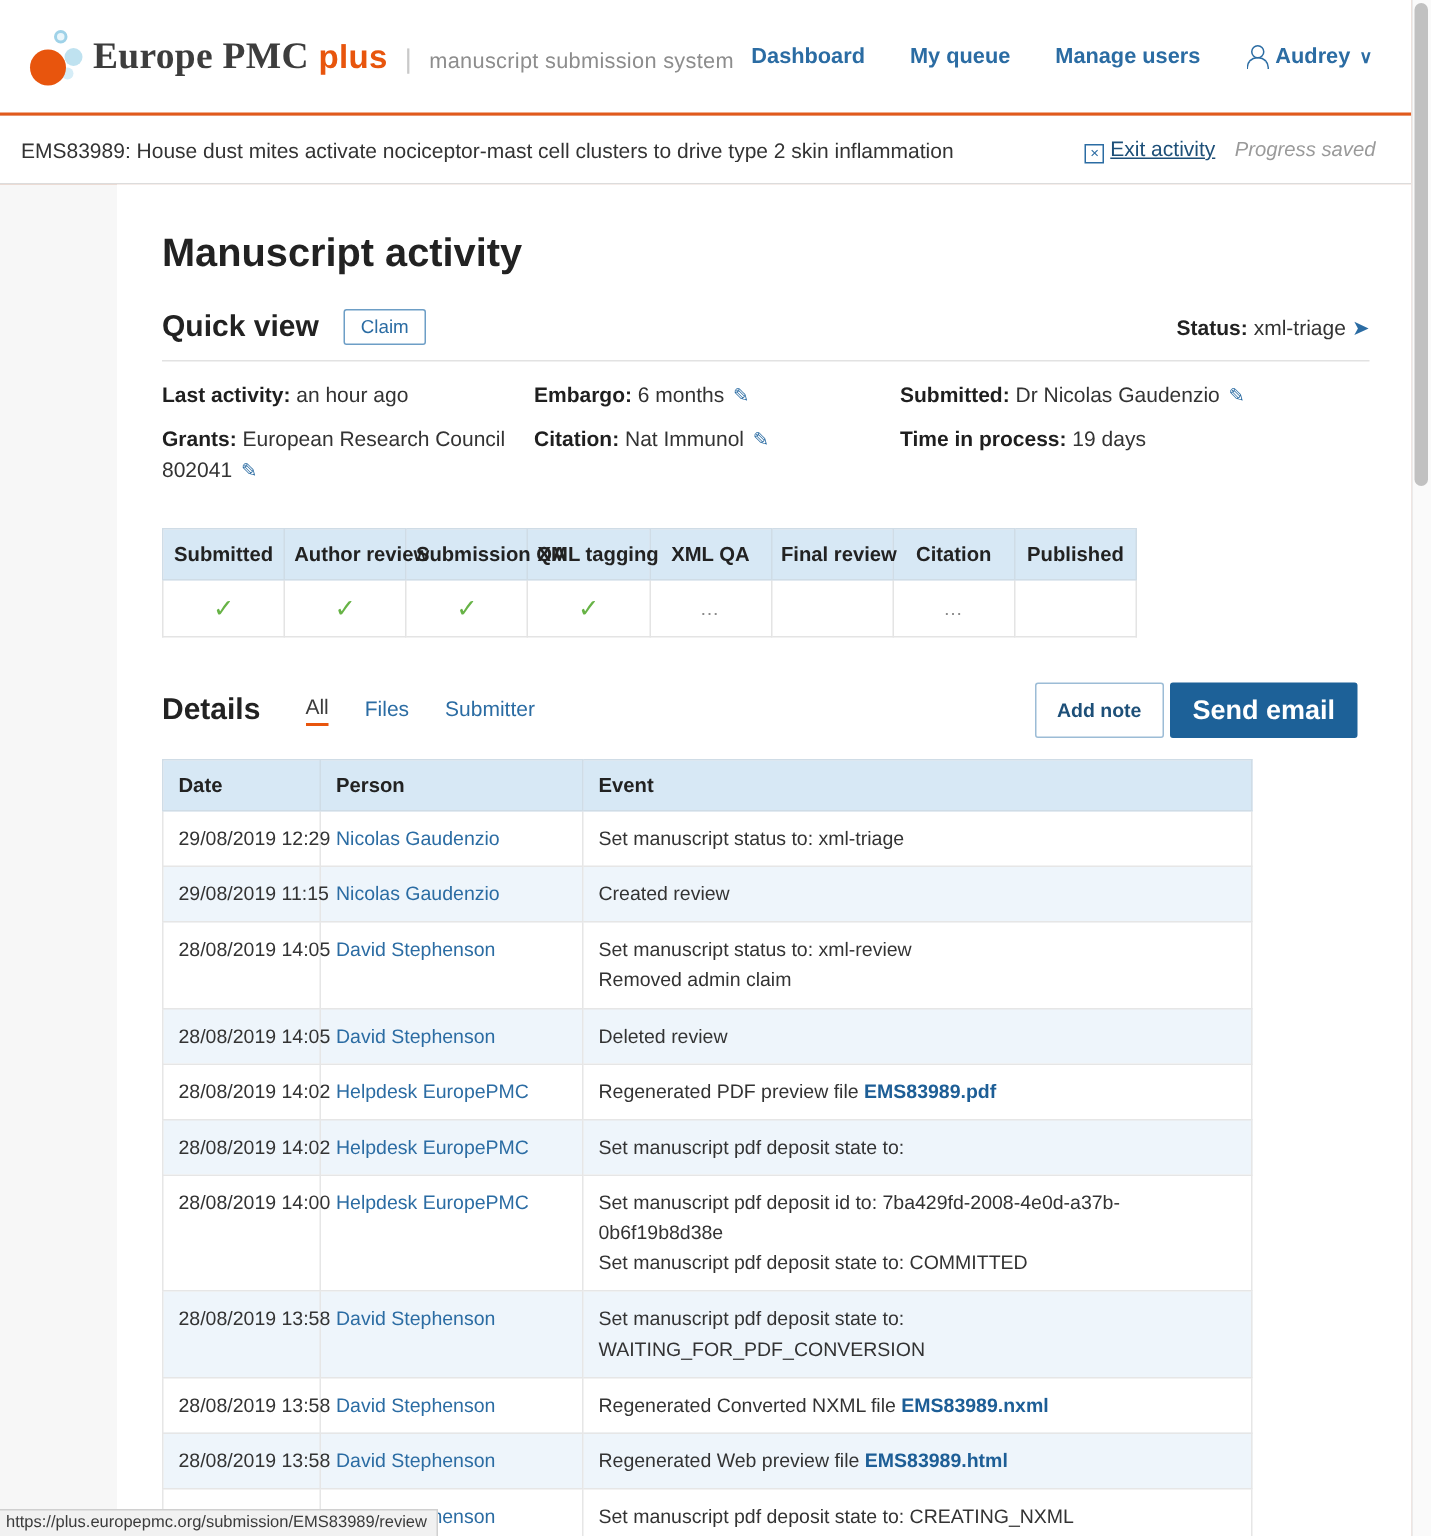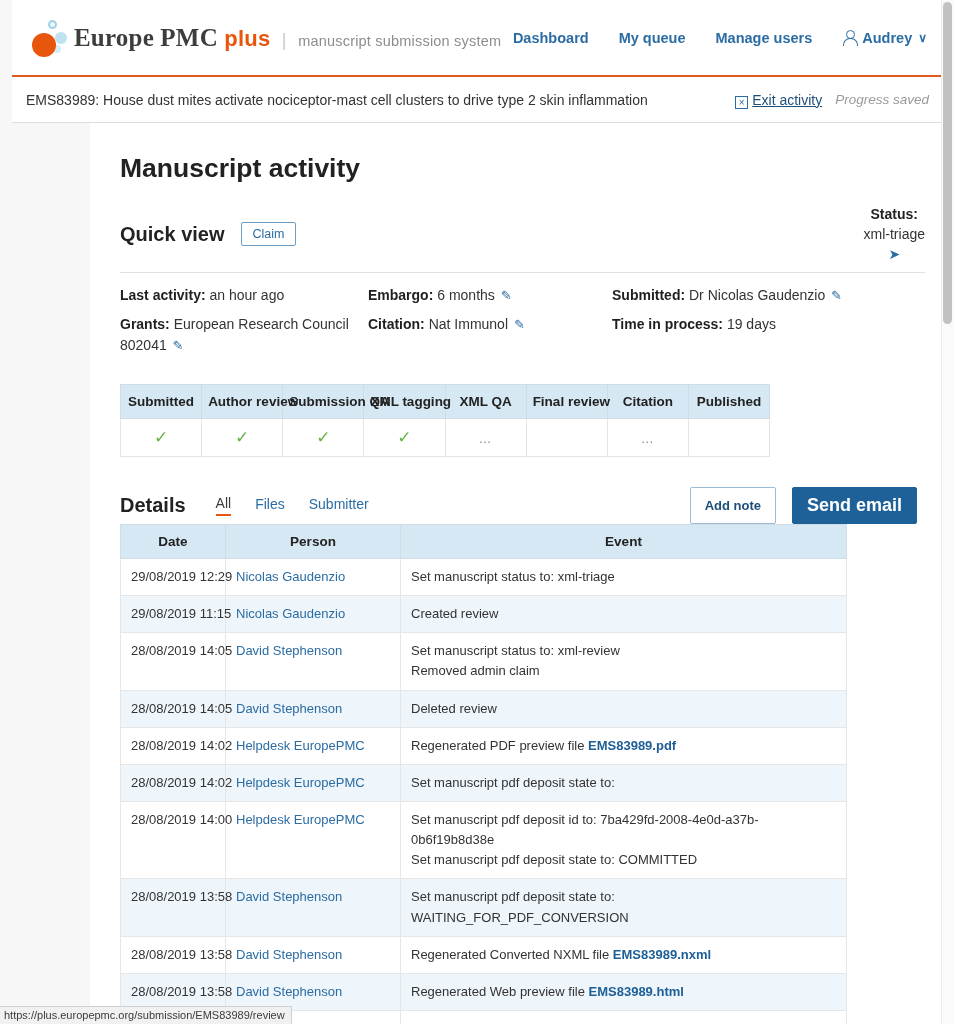--- a/index.html
+++ b/index.html
@@ -8,21 +8,21 @@
     width: 954px; height: 1024px;
     overflow: hidden;
     background: #f7f7f7;
     font-family: "Liberation Sans", sans-serif;
   }
   body { position: relative; }
 
   
   #page {
     position: absolute;
-    top: 0; left: 12px;
+    top: 0; left: 0;
     width: 941px; height: 1024px;
     background: #c2410c;
     overflow: hidden;
   }
 
   
   .topbar {
     height: 77px;
     background: #ffffff;
     border-bottom: 2px solid #e15a1d;
@@ -143,21 +143,21 @@
     margin-left: 16px;
     border: 1px solid #6d9ec6;
     background: #fff;
     color: #2b6ca3;
     font-size: 12.5px;
     padding: 4px 11px;
     border-radius: 2px;
     font-family: "Liberation Sans", sans-serif;
     cursor: pointer;
   }
-  .status-right { margin-left:auto; font-size: 14px; color:#333; display:flex; align-items:center; gap:4px;flex-direction:column;}
+  .status-right { margin-left:auto; font-size: 14px; color:#333; display:flex; align-items:center; gap:4px;}
   .status-right b { color:#222; }
   .send-ico { color:#2b6ca3; font-size: 14px; transform: rotate(0deg); }
   .qv-rule { border-top: 1px solid #e2e2e2; margin: 10px 0 12px 0; }
 
   .qv-grid {
     display: grid;
     grid-template-columns: 248px 244px auto;
     row-gap: 8px;
     font-size: 14px; color:#333;
     padding-bottom: 20px;
@@ -190,48 +190,48 @@
     border: 1px solid #e4e4e4;
     height: 38px;
     text-align: center;
     vertical-align: middle;
     background: #fff;
   }
   .tick { color: #67b346; font-size: 17px; font-weight: 400; }
   .dots { color: #8a8a8a; font-size: 13px; letter-spacing: 1px; }
 
   
-  .details-head { display:flex; align-items:center; }
+  .details-head { display:flex; align-items:center; margin-bottom: 14px; }
   .tabs { display:flex; gap: 24px; margin-left: 30px; align-items:center; }
   .tab {
     font-size: 14px; color:#2b6ca3; text-decoration:none; padding-bottom: 3px; cursor:pointer;
   }
   .tab.active { color:#3c3c3c; border-bottom: 2px solid #e8550d; }
-  .det-btns { margin-left:auto; display:flex; gap: 16px; padding-right: 8px;}
+  .det-btns { margin-left:auto; display:flex; gap: 4px; padding-right: 8px;}
   .btn-outline {
     border: 1px solid #9cbcd6; background:#fff; color:#1d4f78;
     font-size: 13px; font-weight: 700; padding: 7px 14px; border-radius: 2px;
     font-family:"Liberation Sans",sans-serif; cursor:pointer;
   }
   .btn-solid {
     border: 1px solid #1d6198; background:#1d6198; color:#fff;
     font-size: 18px; font-weight: 700; padding: 7px 14px; border-radius: 2px;
     font-family:"Liberation Sans",sans-serif; cursor:pointer;
   }
 
   table.events {
     border-collapse: collapse;
     width: 727px;
     table-layout: fixed;
   }
   table.events th {
     background: #d7e8f5;
     border: 1px solid #cfdce6;
     font-size: 13.5px; font-weight: 700; color:#222;
-    text-align: center;
+    text-align: left;
     padding: 9px 10px;
   }
   table.events td {
     border: 1px solid #e6e6e6;
     font-size: 13px;
     color: #333;
     padding: 8px 10px;
     vertical-align: top;
     line-height: 1.55;
   }

